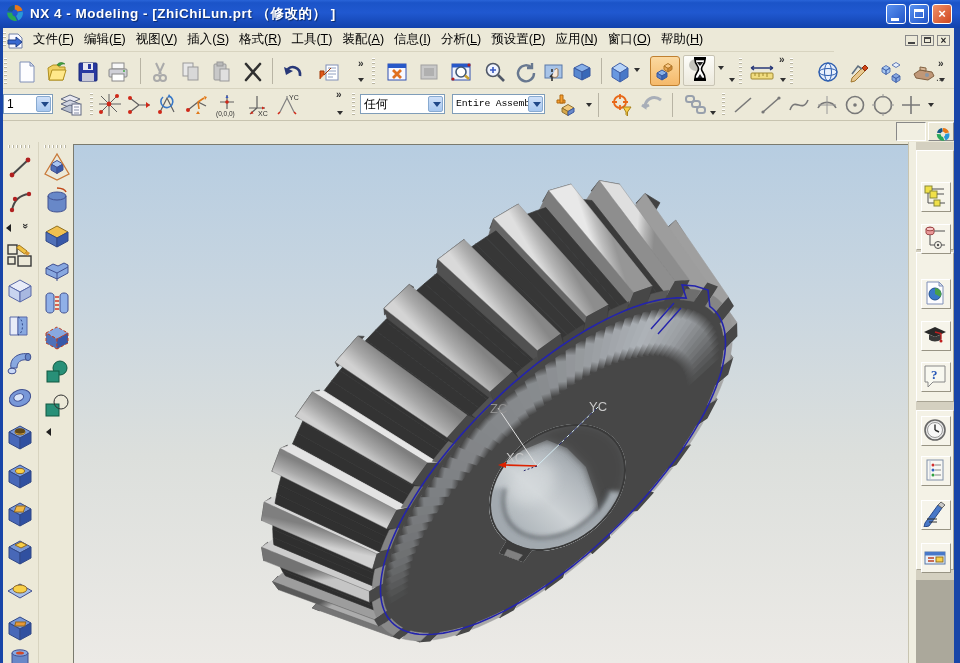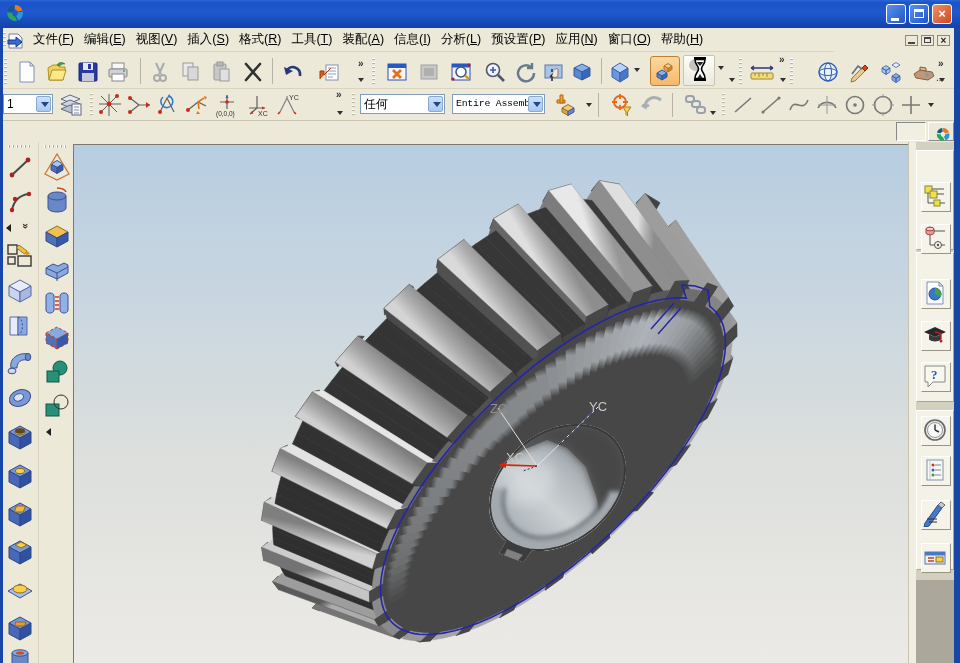--- a/index.html
+++ b/index.html
@@ -13,20 +13,21 @@
 .combtn:after{content:"";position:absolute;left:3.5px;top:5px;border-left:4px solid transparent;border-right:4px solid transparent;border-top:5px solid #204888}
 .menu-item{display:inline-block;padding:3px 5px;font-size:12.5px;color:#000}
 </style></head><body>
 <div class="abs" style="left:0;top:0;width:960px;height:28px;background:linear-gradient(180deg,#2964d8 0%,#1b54c8 10%,#2058d0 45%,#1243ae 98%)">
 <div class="abs" style="left:5px;top:3px"><svg width="20" height="20" viewBox="0 0 20 20" xmlns="http://www.w3.org/2000/svg">
         <path d="M10,2 a8,8 0 0 1 7.5,5.5 l-5,1 a3.5,3.5 0 0 0 -3,-2.2 z" fill="#e87818"></path>
         <path d="M17.8,8.5 a8,8 0 0 1 -4.5,9 l-2.2,-4.6 a3.5,3.5 0 0 0 1.7,-3.3 z" fill="#2898d8"></path>
         <path d="M12,17.8 a8,8 0 0 1 -9.8,-8.3 l5,0.3 a3.5,3.5 0 0 0 2.8,3.6 z" fill="#28a858"></path>
         <path d="M2.4,8 A8,8 0 0 1 9,2.1 l0.6,4.3 a3.5,3.5 0 0 0 -2.4,2.3 z" fill="#185888"></path>
       </svg></div>
+<div class="abs" style="left:30px;top:5px;font-size:13.5px;font-weight:bold;color:#fff;letter-spacing:0.5px;text-shadow:1px 1px 1px #0a2a6a">NX 4 - Modeling - [ZhiChiLun.prt （修改的） ]</div>
 <div class="abs" style="left:886px;top:4px;width:20px;height:20px;background:linear-gradient(135deg,#5a92f0,#2255c8);border:1px solid #fff;border-radius:3px">
       <div class="abs" style="left:4px;top:13px;width:8px;height:3px;background:#fff"></div>
     </div>
 <div class="abs" style="left:909px;top:4px;width:20px;height:20px;background:linear-gradient(135deg,#5a92f0,#2255c8);border:1px solid #fff;border-radius:3px">
       <div class="abs" style="left:4px;top:4px;width:10px;height:9px;border:1.5px solid #fff;border-top-width:3px"></div>
     </div>
 <div class="abs" style="left:932px;top:4px;width:20px;height:20px;background:linear-gradient(135deg,#f09068,#d04820);border:1px solid #fff;border-radius:3px;color:#fff;font-weight:bold;font-size:13px;text-align:center;line-height:18px">×</div>
 </div>
 <div class="abs" style="left:0;top:28px;width:834px;height:24px;background:#ece9d8;border-bottom:1px solid #d8d4c0">
 <div class="grip" style="left:3px;top:32px;height:16px;position:fixed"></div>

